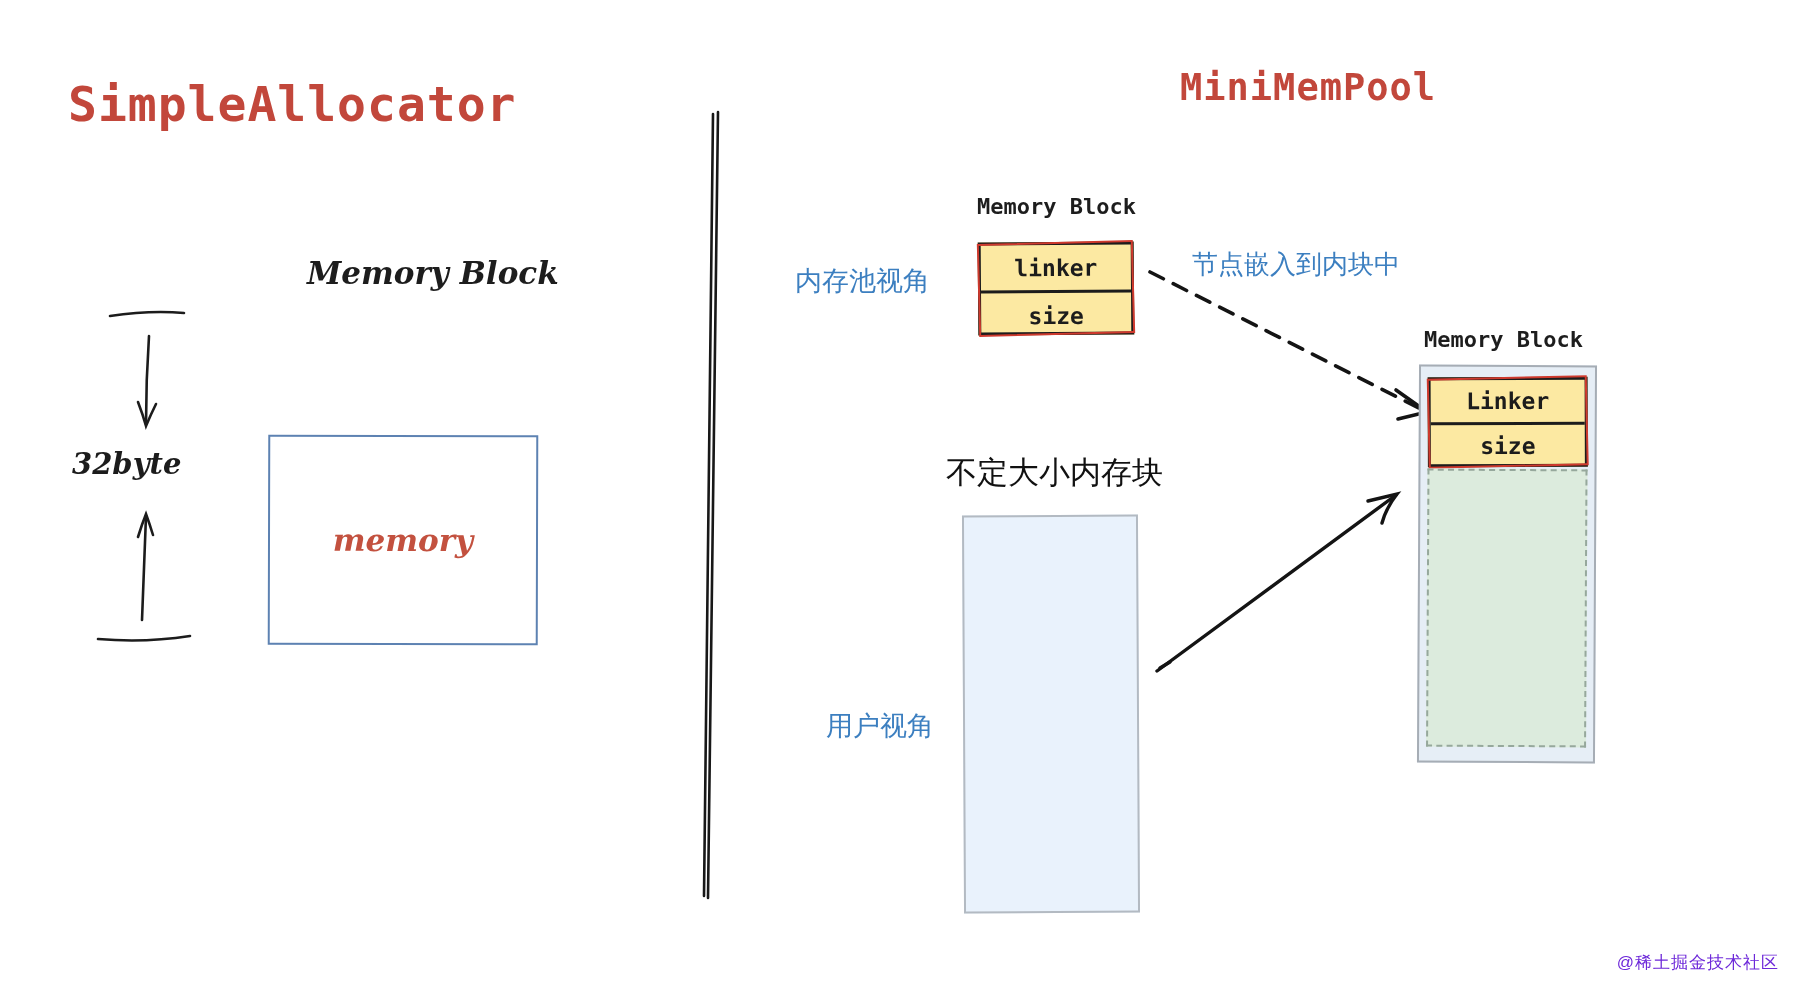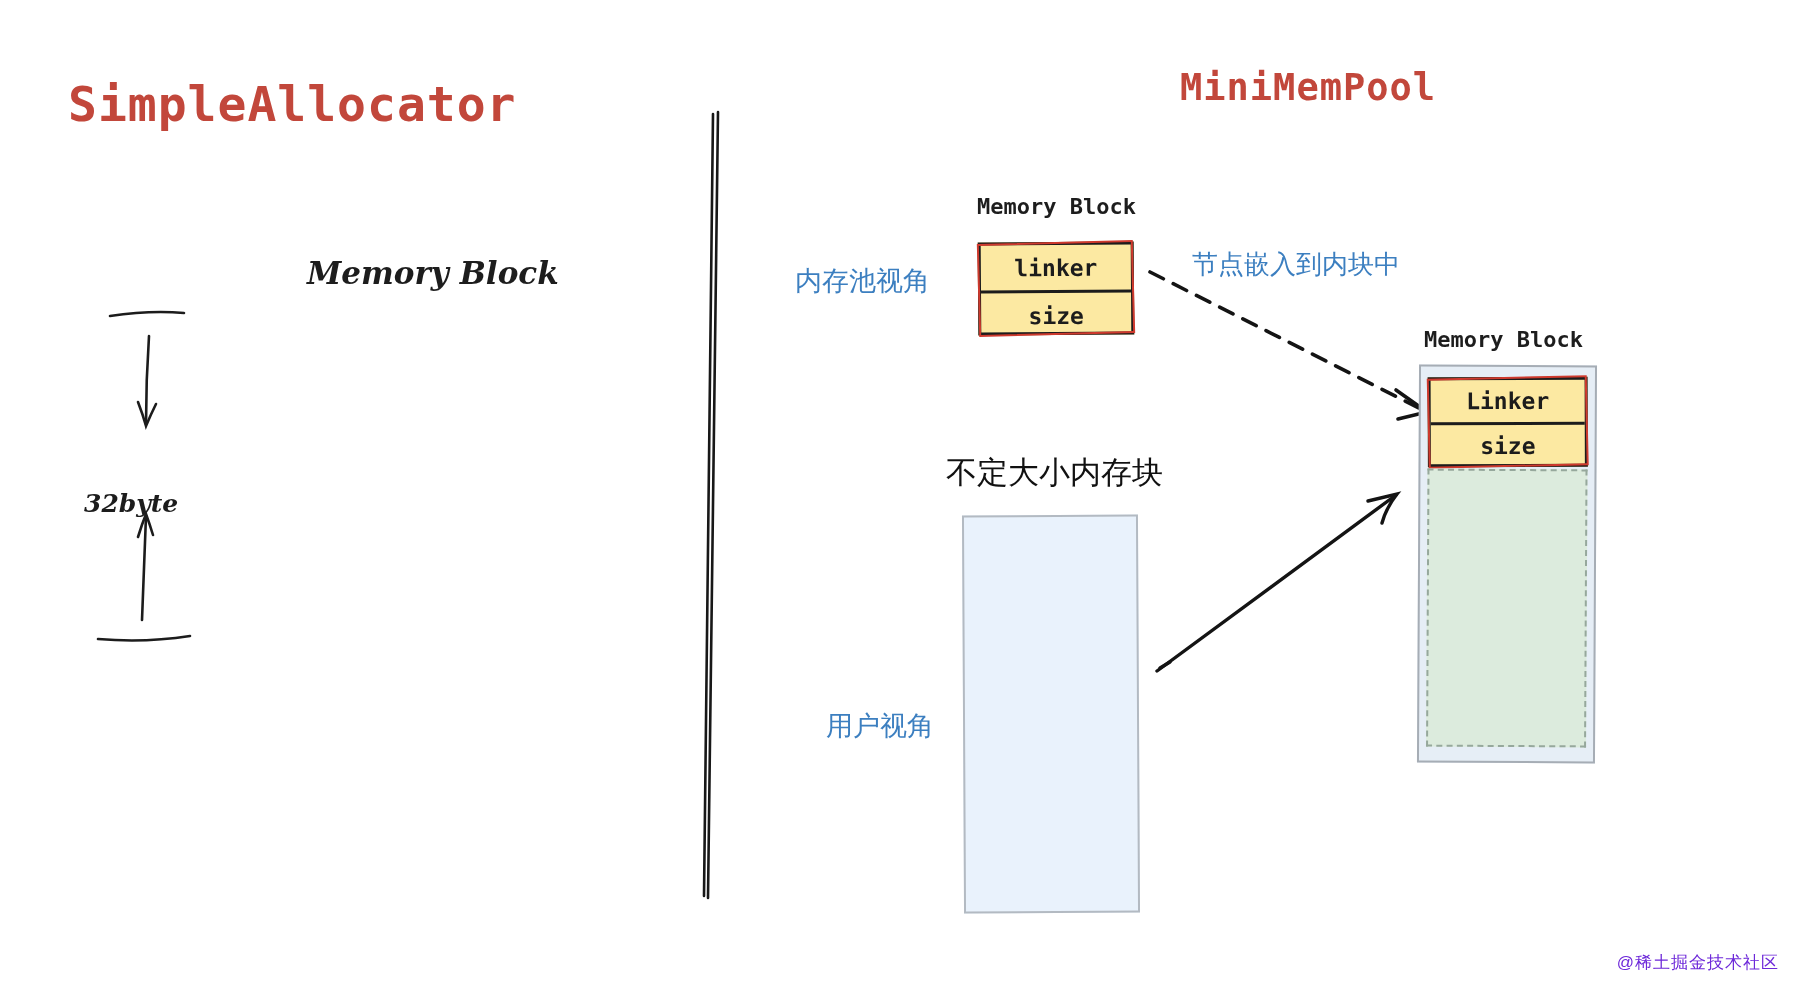--- a/index.html
+++ b/index.html
@@ -80,21 +80,24 @@
       <path d="M1157,671 Q1280,580 1396,495"></path>
       <path d="M1160,668 L1170,662"></path>
       <path d="M1368,501 L1397,494 Q1386,508 1382,523"></path>
     </g>
   </svg>
 
   <div class="abs title left-title">SimpleAllocator</div>
   <div class="abs title right-title">MiniMemPool</div>
 
   <div class="abs hand mb-label-hand" style="left:307px;top:255px;">Memory Block</div>
-  <div class="abs hand" style="left:84px;top:447px;color:#1c1c1c;font-size:25px;font-weight:bold;margin-top:42px;">32byte</div>
+  <div class="abs hand" style="left:72px;top:447px;color:#1c1c1c;font-size:29px;font-weight:bold;">32byte</div>
+  <div class="abs memory-box">
+    <span class="hand hand-red">memory</span>
+  </div>
 
   <div class="abs mono mb-label-mono" style="left:977px;top:194px;">Memory Block</div>
   <div class="abs sketch-box top-node">
     <div class="row">
       <span>linker</span>
     </div>
     <div class="row">
       <span>size</span>
     </div>
   </div>

